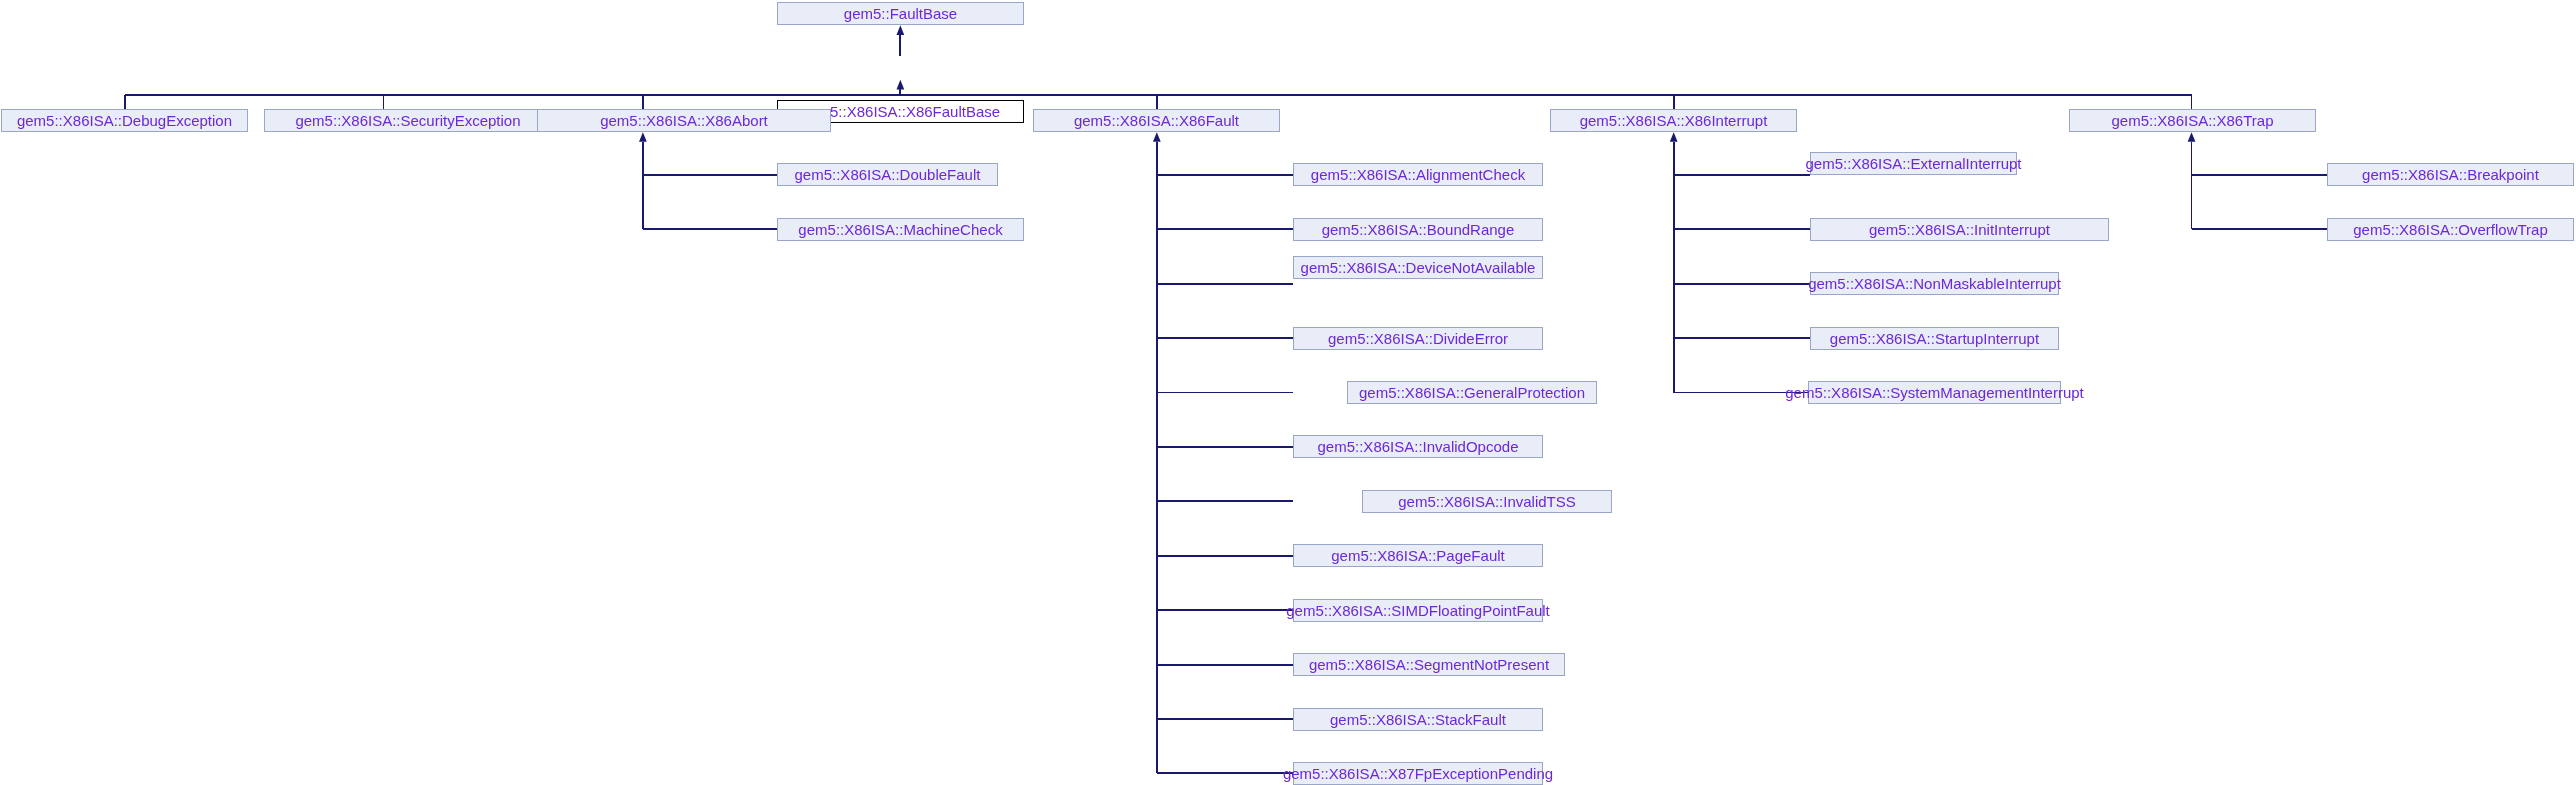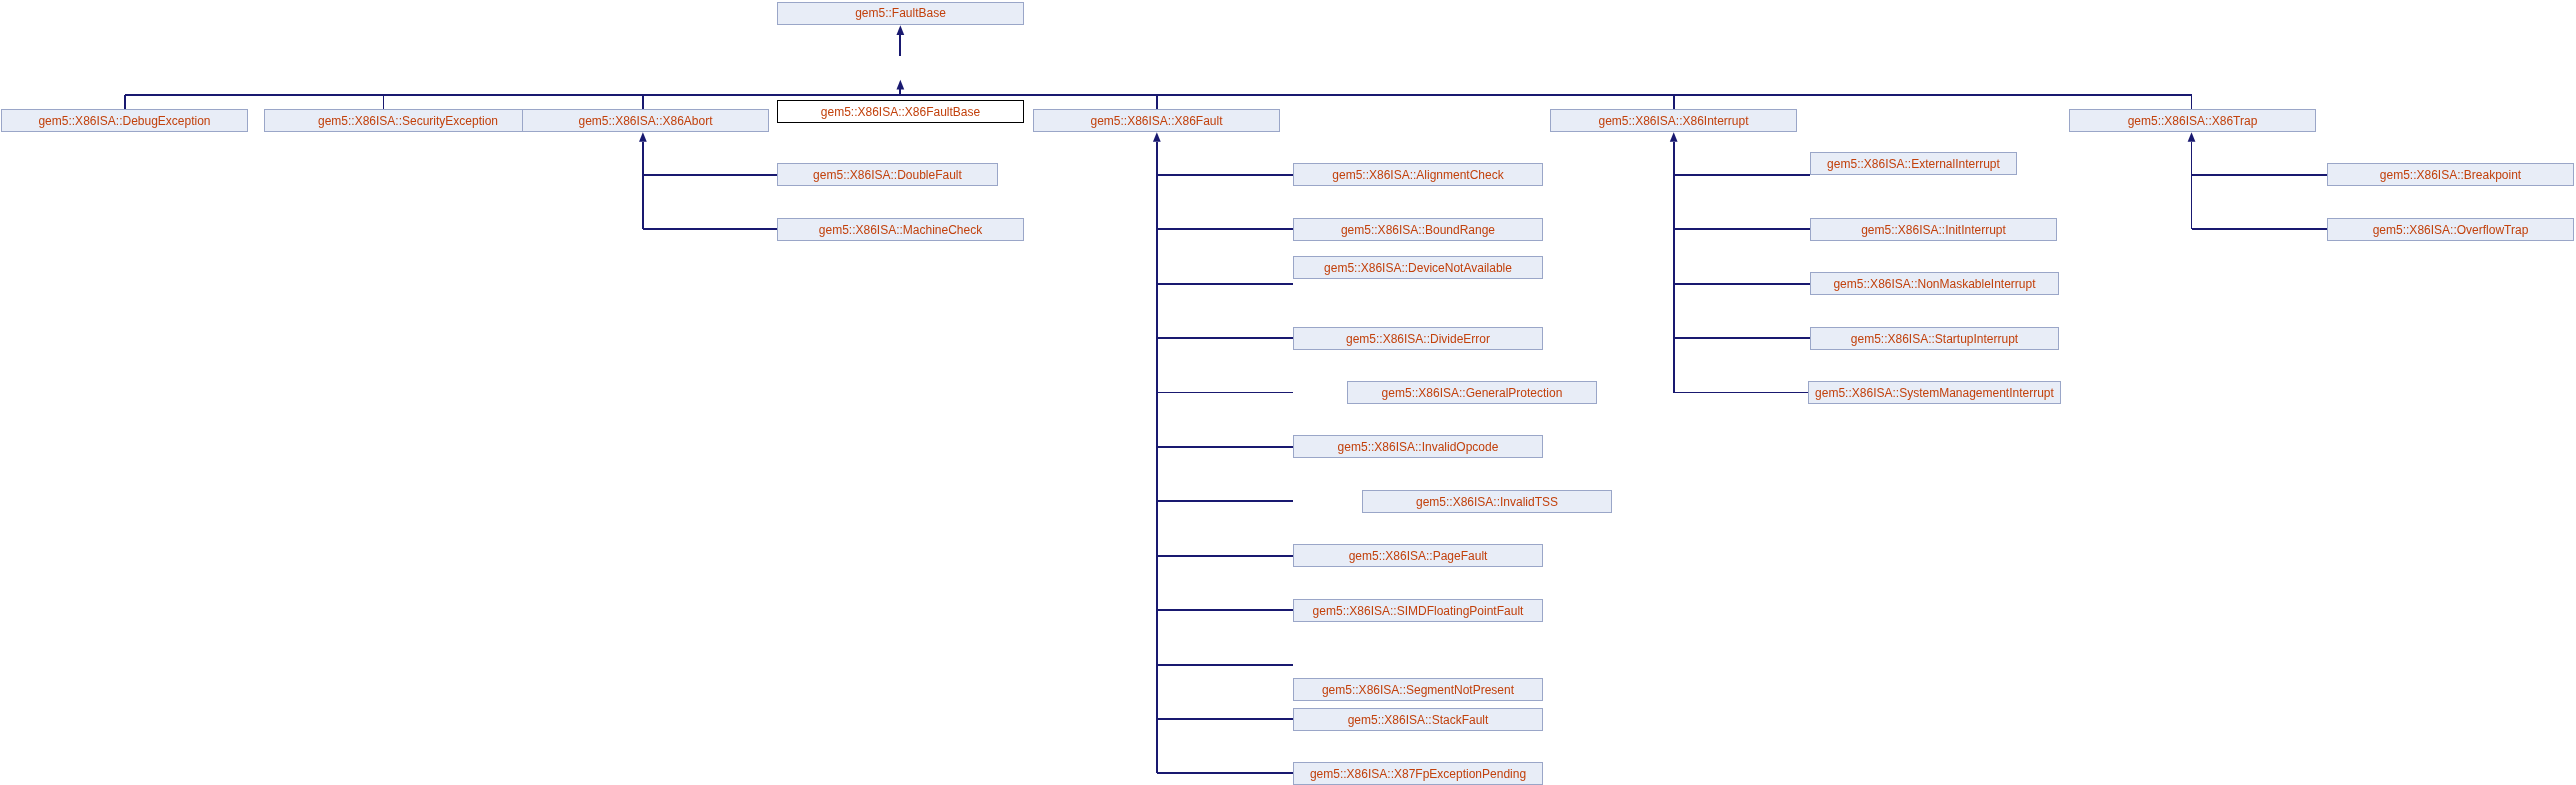--- a/index.html
+++ b/index.html
@@ -34,22 +34,22 @@
   }
   .node {
     position: absolute;
     height: 23px;
     box-sizing: border-box;
     background: var(--node-fill, #e8edf7);
     border: 1px solid var(--node-border, #9aa6c8);
     display: flex;
     align-items: center;
     justify-content: center;
-    font-size: 12px;
-    color: #c2410c;
+    font-size: 15px;
+    color: #6d28d9;
     white-space: nowrap;
     z-index: 2;
     cursor: pointer;
   }
   .node.current {
     background: var(--current-fill, #ffffff);
     border: 1.9px solid var(--current-border, #000000);
     cursor: default;
     margin-top: 44px;
   }
@@ -119,43 +119,43 @@
       <path class="e" d="M2255,236 H2394"></path>
     </g>
   </svg>
 
   <div class="node" style="left:777px; top:1.9px; width:247px">gem5::FaultBase</div>
 
   <div class="node current" style="left:777px; top:56px; width:247px">gem5::X86ISA::X86FaultBase</div>
 
   <div class="node" style="left:1px; top:109px; width:247px">gem5::X86ISA::DebugException</div>
   <div class="node" style="left:264px; top:109px; width:288px">gem5::X86ISA::SecurityException</div>
-  <div class="node" style="left:522px; top:109px; width:247px">gem5::X86ISA::X86Abort</div>
+  <div class="node" style="left:537px; top:109px; width:294px">gem5::X86ISA::X86Abort</div>
   <div class="node" style="left:1033px; top:109px; width:247px">gem5::X86ISA::X86Fault</div>
   <div class="node" style="left:1550px; top:109px; width:247px">gem5::X86ISA::X86Interrupt</div>
   <div class="node" style="left:2069px; top:109px; width:247px">gem5::X86ISA::X86Trap</div>
 
   <div class="node" style="left:777px; top:163px; width:221px">gem5::X86ISA::DoubleFault</div>
   <div class="node" style="left:777px; top:218px; width:247px">gem5::X86ISA::MachineCheck</div>
 
   <div class="node" style="left:1293px; top:163px; width:250px">gem5::X86ISA::AlignmentCheck</div>
   <div class="node" style="left:1293px; top:218px; width:250px">gem5::X86ISA::BoundRange</div>
   <div class="node" style="left:1293px; top:256px; width:250px">gem5::X86ISA::DeviceNotAvailable</div>
   <div class="node" style="left:1293px; top:327px; width:250px">gem5::X86ISA::DivideError</div>
   <div class="node" style="left:1347px; top:381px; width:250px">gem5::X86ISA::GeneralProtection</div>
   <div class="node" style="left:1293px; top:435px; width:250px">gem5::X86ISA::InvalidOpcode</div>
   <div class="node" style="left:1362px; top:490px; width:250px">gem5::X86ISA::InvalidTSS</div>
   <div class="node" style="left:1293px; top:544px; width:250px">gem5::X86ISA::PageFault</div>
   <div class="node" style="left:1293px; top:599px; width:250px">gem5::X86ISA::SIMDFloatingPointFault</div>
-  <div class="node" style="left:1293px; top:678px; width:250px">gem5::X86ISA::SegmentNotPresent</div>
+  <div class="node" style="left:1293px; top:653px; width:272px">gem5::X86ISA::SegmentNotPresent</div>
   <div class="node" style="left:1293px; top:708px; width:250px">gem5::X86ISA::StackFault</div>
   <div class="node" style="left:1293px; top:762px; width:250px">gem5::X86ISA::X87FpExceptionPending</div>
 
   <div class="node" style="left:1810px; top:152px; width:207px">gem5::X86ISA::ExternalInterrupt</div>
-  <div class="node" style="left:1810px; top:218px; width:247px">gem5::X86ISA::InitInterrupt</div>
+  <div class="node" style="left:1810px; top:218px; width:299px">gem5::X86ISA::InitInterrupt</div>
   <div class="node" style="left:1810px; top:272px; width:249px">gem5::X86ISA::NonMaskableInterrupt</div>
   <div class="node" style="left:1810px; top:327px; width:249px">gem5::X86ISA::StartupInterrupt</div>
   <div class="node" style="left:1808px; top:381px; width:253px">gem5::X86ISA::SystemManagementInterrupt</div>
 
   <div class="node" style="left:2327px; top:163px; width:247px">gem5::X86ISA::Breakpoint</div>
   <div class="node" style="left:2327px; top:218px; width:247px">gem5::X86ISA::OverflowTrap</div>
 
 </div>
 
 

